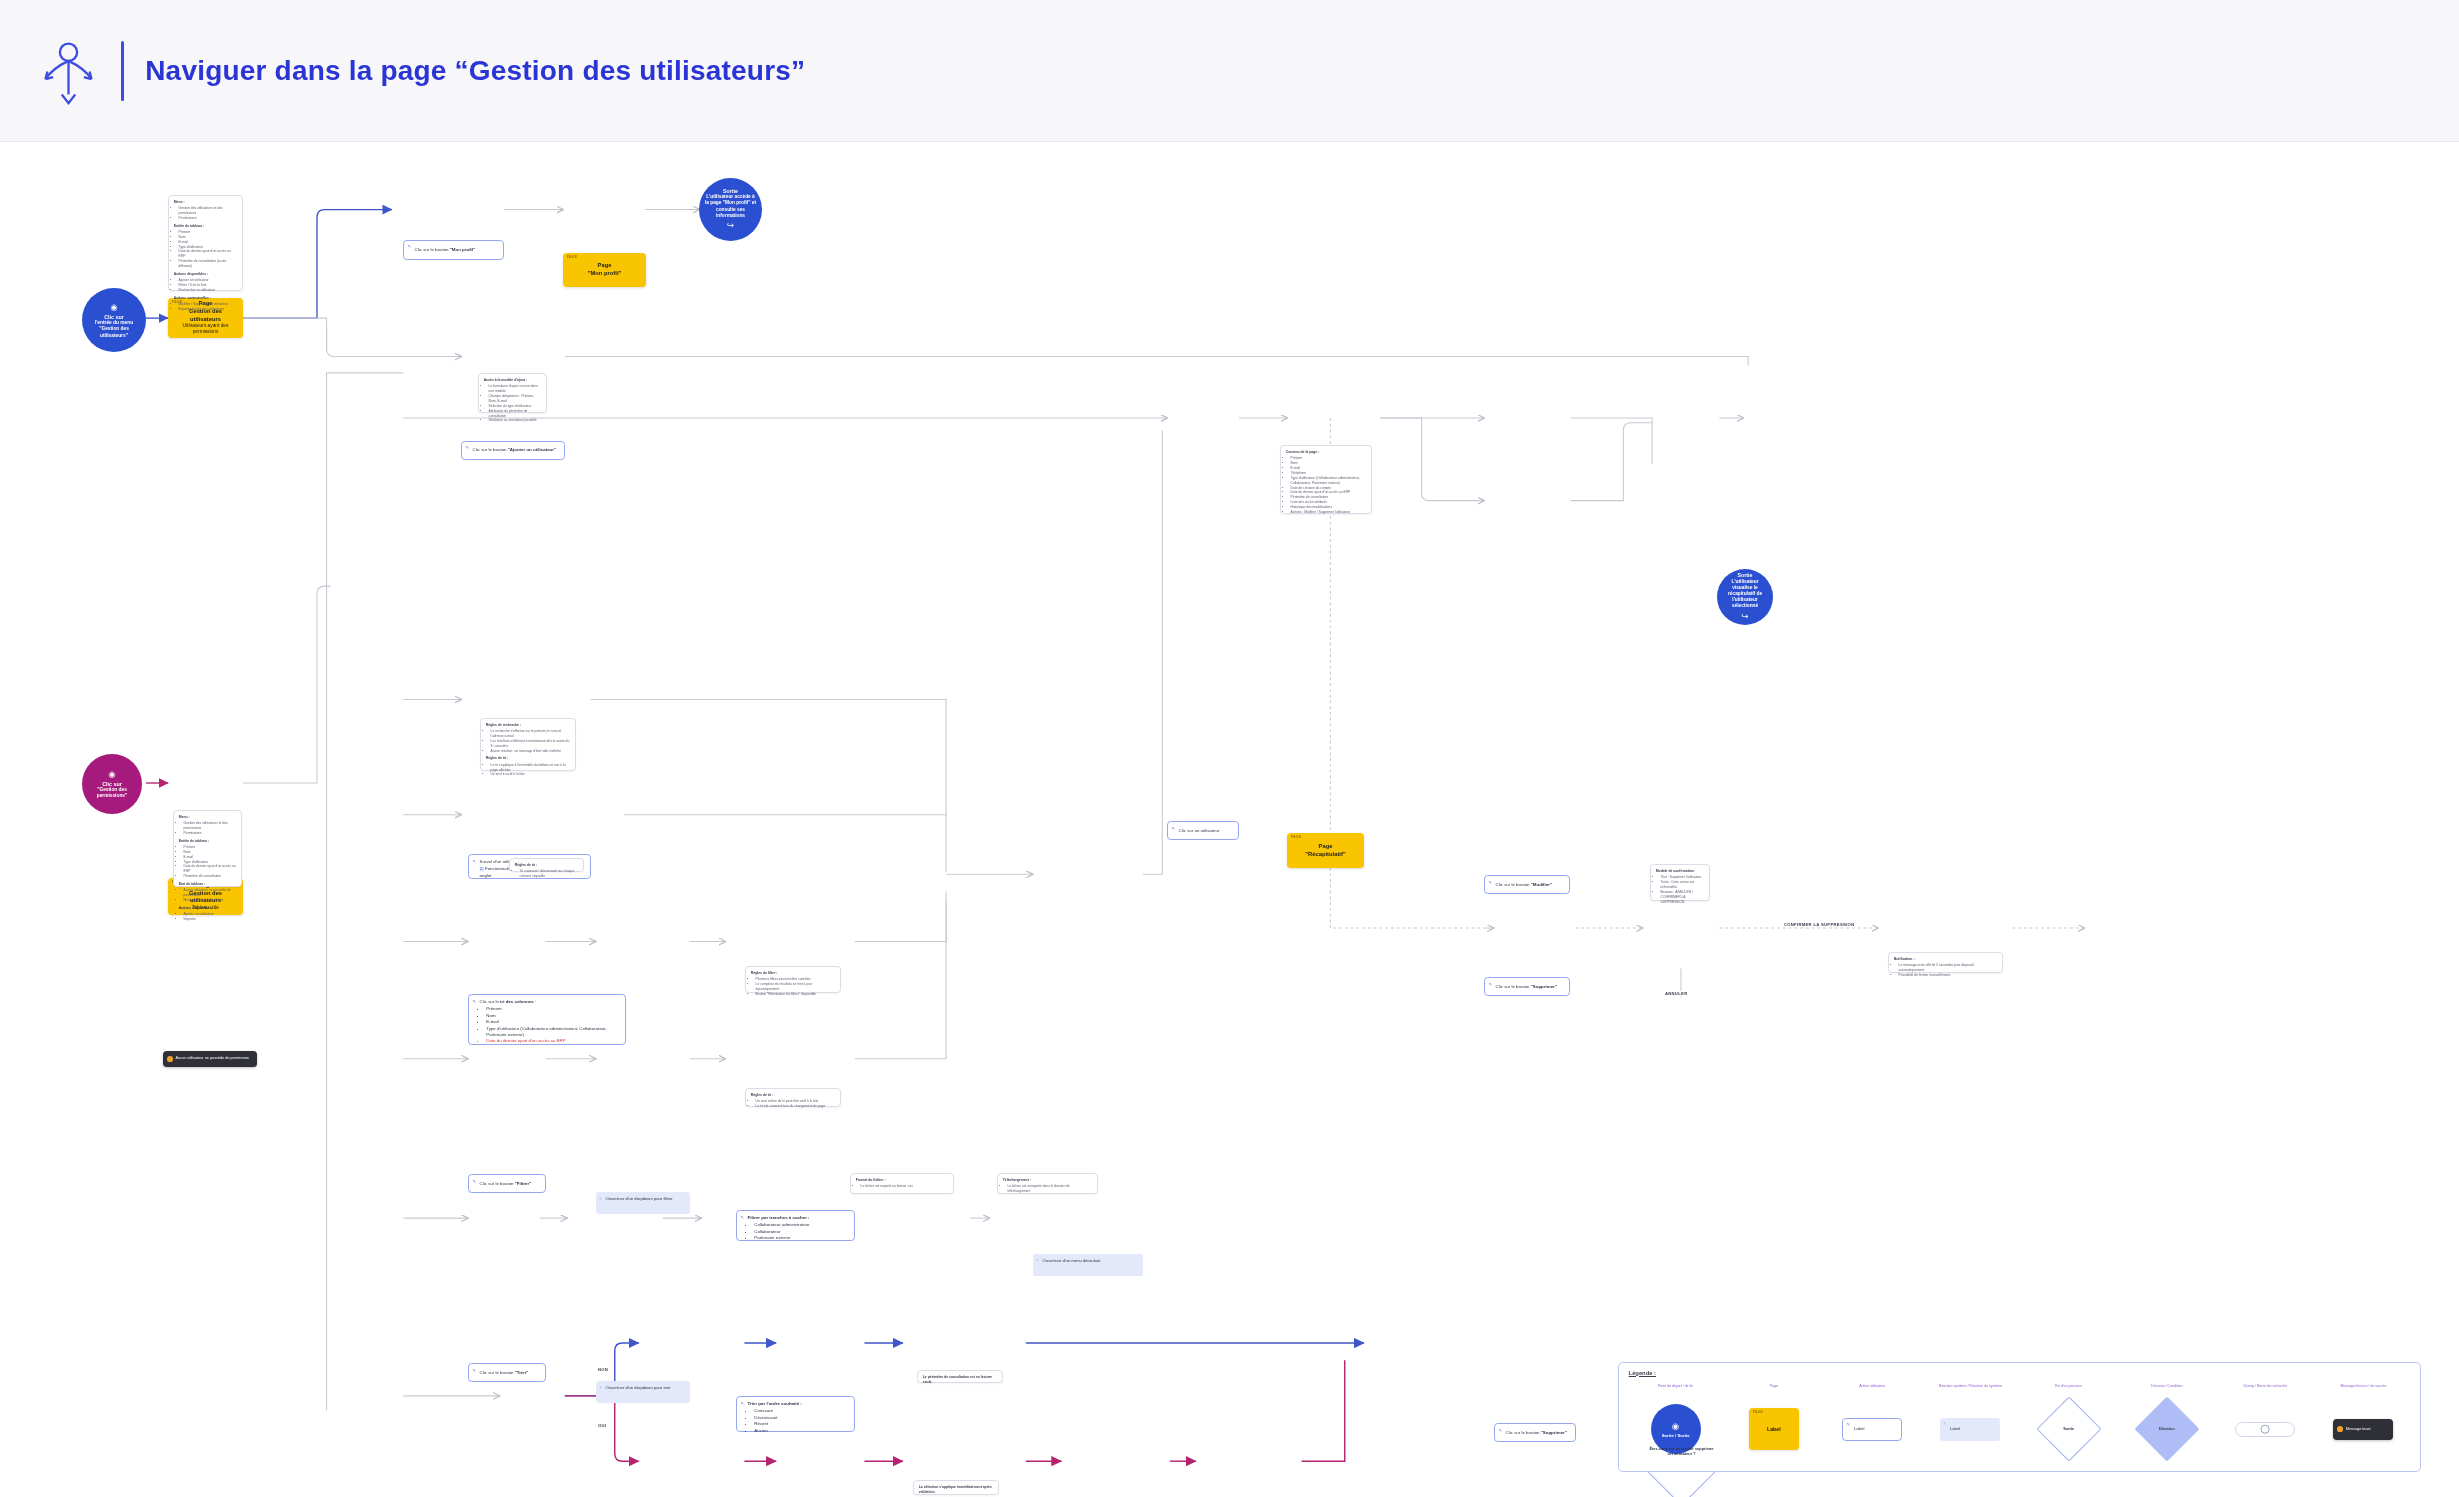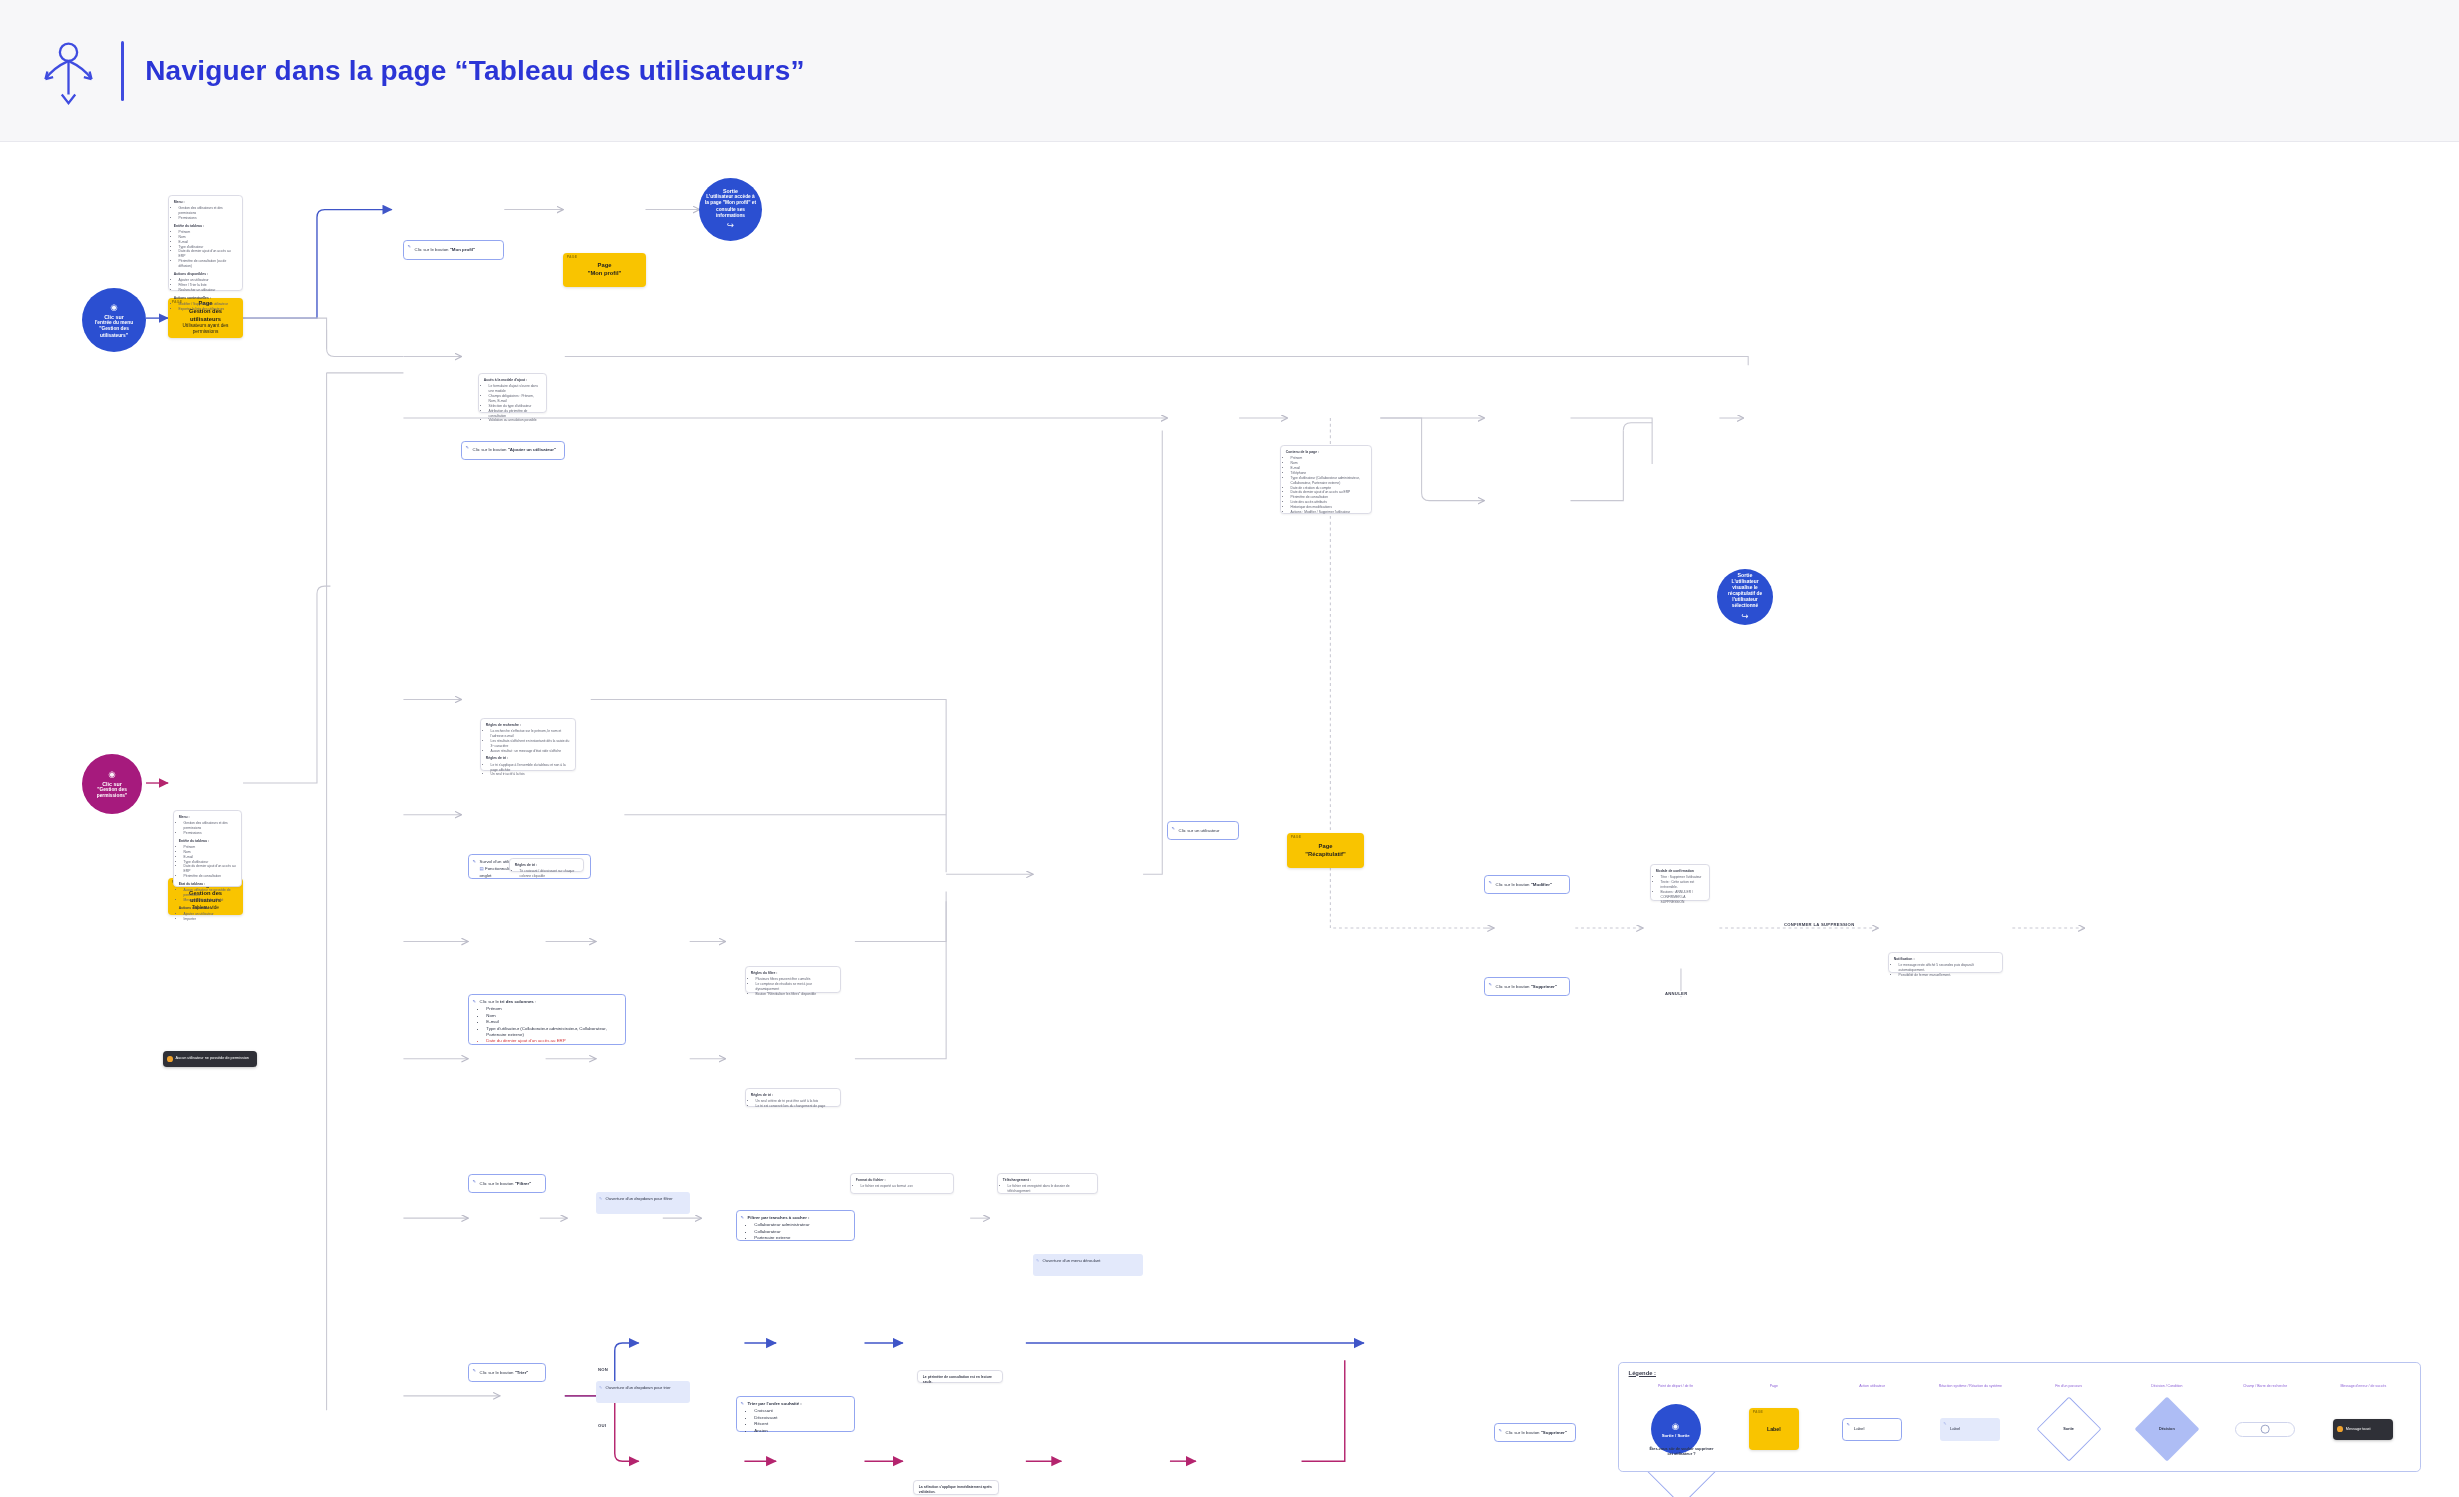--- a/index.html
+++ b/index.html
@@ -156,21 +156,21 @@
       <path d="M37 27 L37 62" fill="none" stroke="#3f4ce0" stroke-width="2.4"></path>
       <path d="M37 27 C24 33 17 40 13 46" fill="none" stroke="#3f4ce0" stroke-width="2.4"></path>
       <path d="M37 27 C50 33 57 40 61 46" fill="none" stroke="#3f4ce0" stroke-width="2.4"></path>
       <path d="M13 46 l2 -8 M13 46 l8 -2" fill="none" stroke="#3f4ce0" stroke-width="2.4"></path>
       <path d="M61 46 l-2 -8 M61 46 l-8 -2" fill="none" stroke="#3f4ce0" stroke-width="2.4"></path>
       <path d="M30 62 l7 9 l7 -9" fill="none" stroke="#3f4ce0" stroke-width="2.4"></path>
     </svg>
   </div>
   <div class="divider"></div>
   <div>
-    <div class="h-title">Naviguer dans la page “Tableau des utilisateurs”</div>
+    <div class="h-title">Naviguer dans la page “Gestion des utilisateurs”</div>
   </div>
 </div>
 
 <div id="canvas">
 
   <svg id="wires" viewBox="0 0 2560 1411">
     <defs>
       <marker id="ag" markerWidth="7" markerHeight="7" refX="6" refY="3.2" orient="auto">
         <path d="M0,0 L6.5,3.2 L0,6.4" fill="none" stroke="#b9b9c6" stroke-width="1.1"></path>
       </marker>

